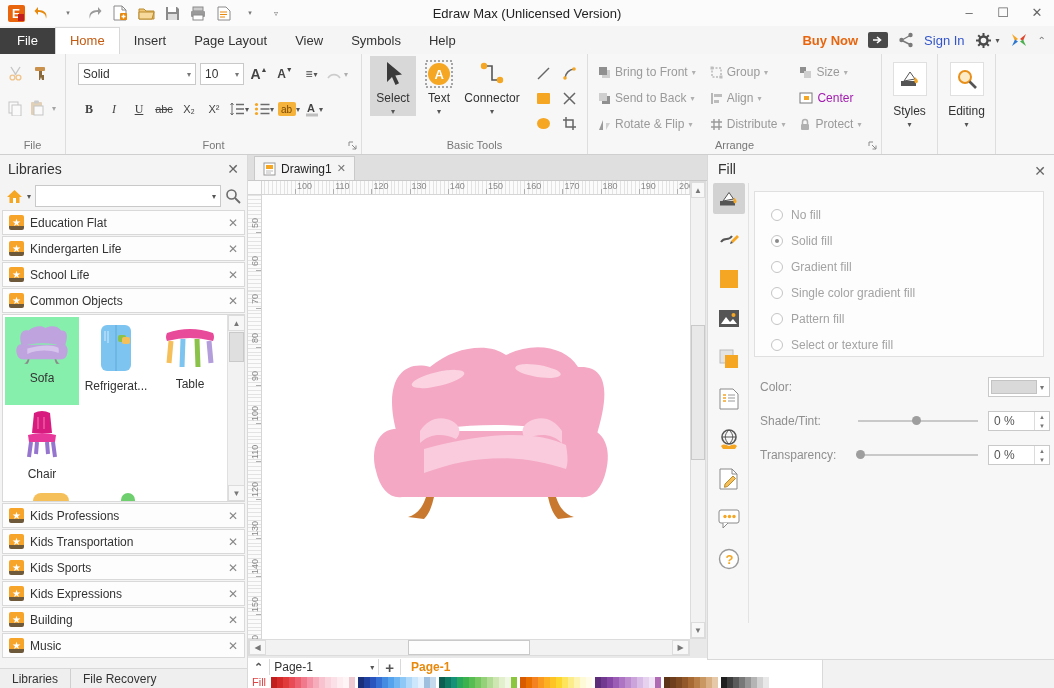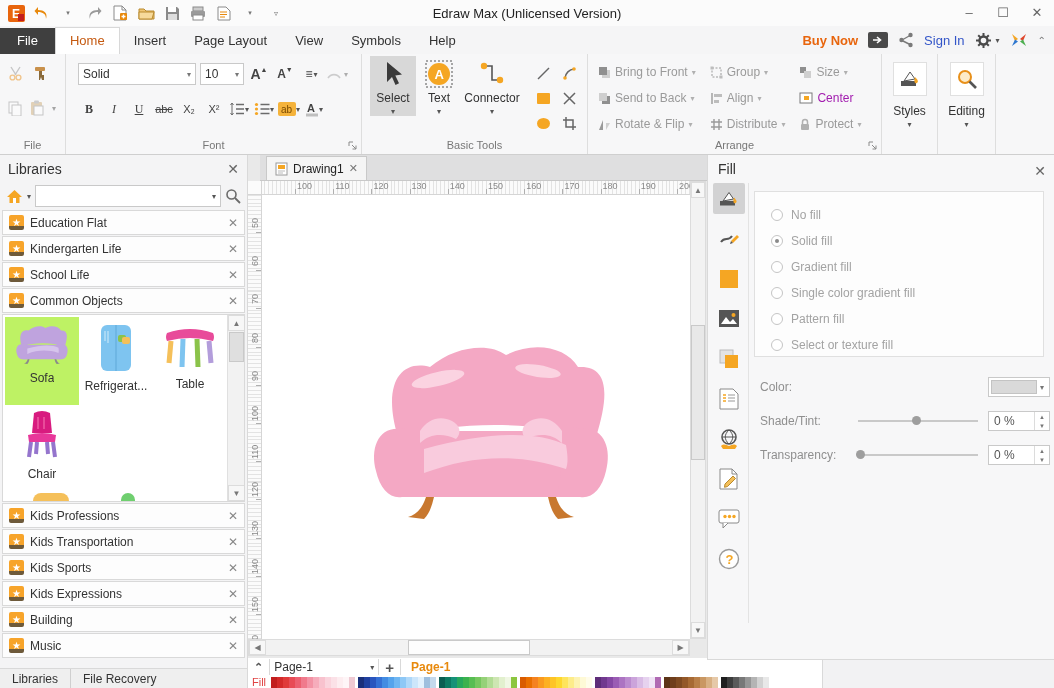--- a/index.html
+++ b/index.html
@@ -43,31 +43,31 @@
   #lib-header{display:flex;align-items:center;height:28px;padding:0 8px;font-size:14px;color:#333;}
   #lib-close{margin-left:auto;color:#666;font-size:14px;}
   #lib-search{display:flex;align-items:center;gap:4px;padding:0 6px;height:26px;}
   #lib-search .searchbox{flex:1;height:22px;background:#fff;border:1px solid #C9C9C9;display:flex;align-items:center;padding:0 4px;}
   .libbar{display:flex;align-items:center;height:25px;margin:1px 2px;background:#FDFDFD;border:1px solid #D9D9D9;padding:0 6px;gap:6px;font-size:12px;color:#333;}
   .libbar .x{margin-left:auto;color:#888;font-size:12px;}
   .star-ico{width:15px;height:15px;background:linear-gradient(#F7A42A 75%,#6e5a3a 75%);display:flex;align-items:center;justify-content:center;color:#fff;font-size:10px;border-radius:2px;}
   #thumb-area{position:relative;height:188px;background:#fff;border:1px solid #D9D9D9;margin:1px 2px;overflow:hidden;}
   #thumb-grid{position:absolute;left:2px;top:2px;width:222px;display:flex;flex-wrap:wrap;}
   .thumb{width:74px;height:88px;display:flex;flex-direction:column;align-items:center;padding-top:6px;}
-  .thumb.selected{background:#bef264;text-align:center;}
+  .thumb.selected{background:#86efac;text-align:center;}
   .thumb .tlabel{margin-top:6px;font-size:12px;color:#333;white-space:nowrap;overflow:hidden;max-width:72px;}
   #thumb-scroll{position:absolute;right:0;top:0;width:17px;height:100%;background:#F2F2F2;border-left:1px solid #E0E0E0;}
   .sb-arrow{width:17px;height:16px;display:flex;align-items:center;justify-content:center;background:#F7F7F7;border:1px solid #DCDCDC;color:#777;font-size:8px;}
   #thumb-thumb{position:absolute;left:1px;top:17px;width:15px;height:30px;background:#DFDFDF;border:1px solid #C9C9C9;}
   #bottom-tabs{position:absolute;left:0;top:668px;width:248px;height:20px;background:#EFEFEF;border-top:1px solid #D9D9D9;border-right:1px solid #D9D9D9;display:flex;align-items:center;}
   .btab{padding:0 12px;font-size:12px;color:#333;height:100%;display:flex;align-items:center;}
   .btab + .btab{border-left:1px solid #CFCFCF;}
   
   #canvas-area{position:absolute;left:248px;top:155px;width:459px;height:533px;background:#E9E9E9;}
-  #doc-tabbar{position:absolute;left:0;top:0;width:100%;height:26px;background:#DFDFE0;border-bottom:1px solid #C9C9C9;display:flex;align-items:flex-end;margin-left:12px;}
+  #doc-tabbar{position:absolute;left:0;top:0;width:100%;height:26px;background:#DFDFE0;border-bottom:1px solid #C9C9C9;display:flex;align-items:flex-end;}
   #doc-tab{display:flex;align-items:center;gap:5px;background:#F5F5F5;border:1px solid #C9C9C9;border-bottom:none;height:24px;padding:0 8px;margin-left:6px;font-size:12px;color:#222;}
   #hruler{position:absolute;left:14px;top:26px;width:428px;height:14px;background:#FBFBFB;border-bottom:1px solid #D5D5D5;overflow:hidden;
      background-image:repeating-linear-gradient(90deg,#E3E3E3 0 1px,transparent 1px 3.82px);background-position:14px 0;}
   .htick{position:absolute;top:0;font-size:9px;color:#888;}
   .hmark{position:absolute;bottom:0;width:1px;height:5px;background:#AFAFAF;}
   #vruler{position:absolute;left:0;top:40px;width:14px;height:444px;background:#FBFBFB;border-right:1px solid #D5D5D5;overflow:hidden;
      background-image:repeating-linear-gradient(180deg,#E3E3E3 0 1px,transparent 1px 3.82px);}
   .vtick{position:absolute;left:0;font-size:9px;color:#888;transform:rotate(-90deg);transform-origin:center;width:14px;text-align:center;}
   .vmark{position:absolute;right:0;height:1px;width:5px;background:#AFAFAF;}
   #ruler-corner{position:absolute;left:0;top:26px;width:14px;height:14px;background:#FBFBFB;border-right:1px solid #D5D5D5;border-bottom:1px solid #D5D5D5;}

